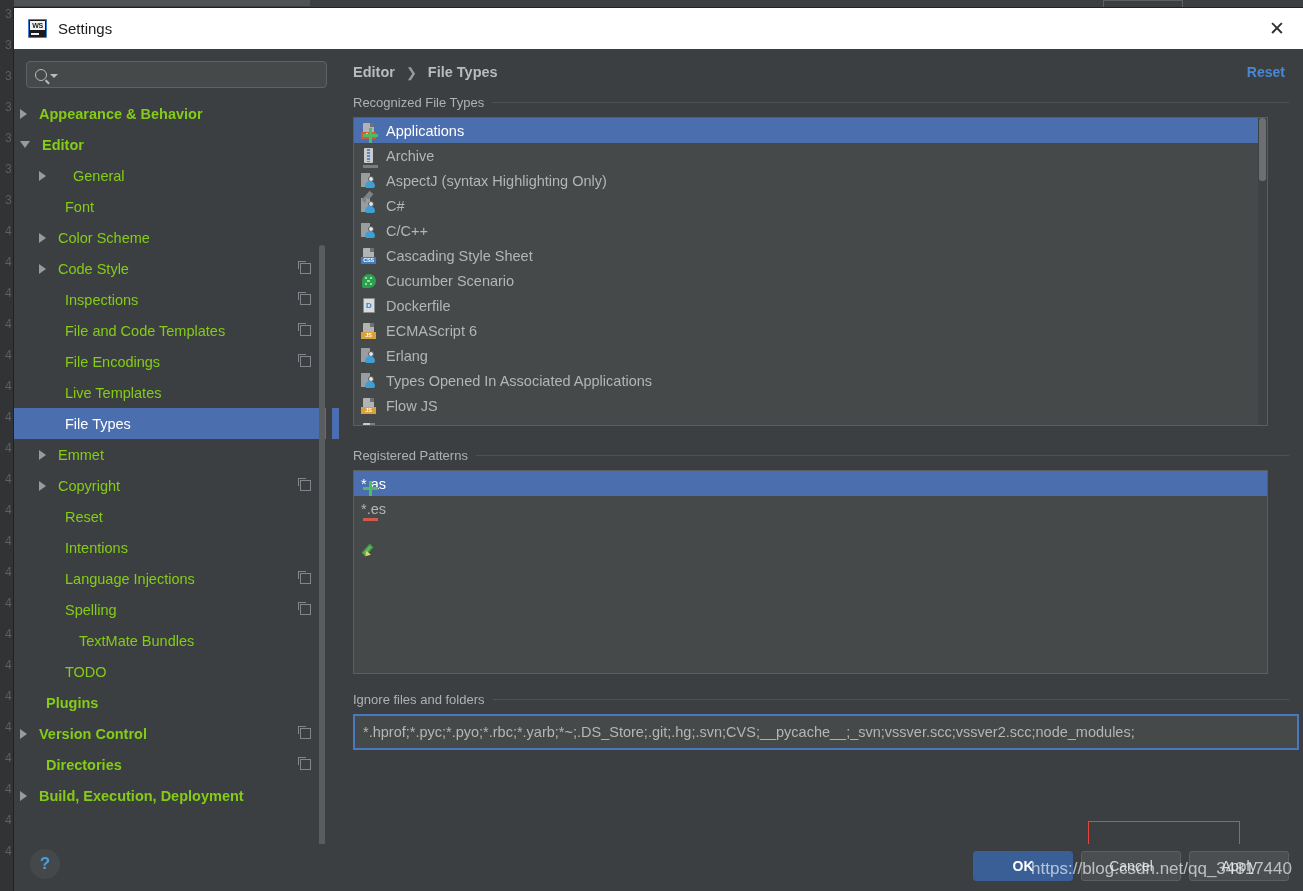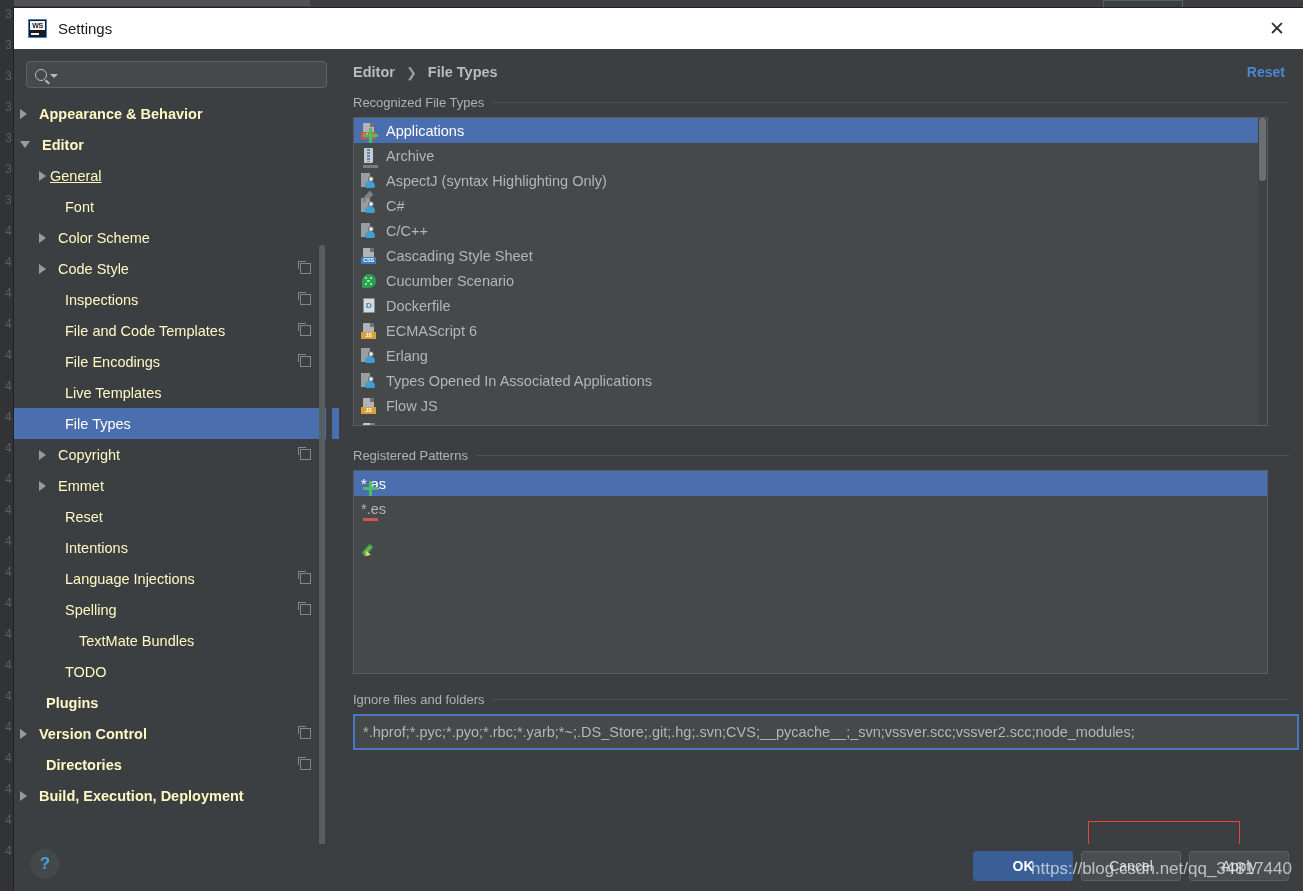--- a/index.html
+++ b/index.html
@@ -93,21 +93,21 @@
     width:5px; height:1.6px; background:#b9bcbd; transform:rotate(45deg);
   }
   .caret-dn {
     width:0; height:0; border-left:4px solid transparent; border-right:4px solid transparent;
     border-top:4px solid #b9bcbd; margin-left:3px; margin-top:3px;
   }
 
   .tree { margin-top:10px; position:relative; }
   .tree-item {
     height:31px; display:flex; align-items:center; position:relative;
-    color:#fef9c3; font-size:14.5px; cursor:pointer;
+    color:#84cc16; font-size:14.5px; cursor:pointer;
   }
   .tree-item.selected { background:#4b6eaf; color:#ffffff; }
   .tree-item .arrow {
     width:0; height:0; border-top:5px solid transparent; border-bottom:5px solid transparent;
     border-left:7px solid #9a9a9a; flex:0 0 auto;
   }
   .tree-item .arrow.open {
     border-left:5px solid transparent; border-right:5px solid transparent;
     border-top:7px solid #9a9a9a; border-bottom:0;
   }
@@ -374,21 +374,21 @@
             <div class="tree-item bold">
               <span class="arrow " style="margin-left: 6px;"></span>
               <span class="label" style="margin-left: 12px;">Appearance &amp; Behavior</span>
             </div>
             <div class="tree-item bold">
               <span class="arrow open" style="margin-left: 6px;"></span>
               <span class="label" style="margin-left: 12px;">Editor</span>
             </div>
             <div class="tree-item">
               <span class="arrow " style="margin-left: 25px;"></span>
-              <span class="label" style="margin-left: 4px; text-decoration: underline;">General</span>
+              <span class="label" style="margin-left: 27px;">General</span>
             </div>
             <div class="tree-item">
               <span class="arrow none" style="margin-left: 44px;"></span>
               <span class="label" style="margin-left: 7px;">Font</span>
             </div>
             <div class="tree-item">
               <span class="arrow " style="margin-left: 25px;"></span>
               <span class="label" style="margin-left: 12px;">Color Scheme</span>
             </div>
             <div class="tree-item">
@@ -414,26 +414,26 @@
             <div class="tree-item">
               <span class="arrow none" style="margin-left: 44px;"></span>
               <span class="label" style="margin-left: 7px;">Live Templates</span>
             </div>
             <div class="tree-item selected">
               <span class="arrow none" style="margin-left: 44px;"></span>
               <span class="label" style="margin-left: 7px;">File Types</span>
             </div>
             <div class="tree-item">
               <span class="arrow " style="margin-left: 25px;"></span>
+              <span class="label" style="margin-left: 12px;">Emmet</span>
+            </div>
+            <div class="tree-item">
+              <span class="arrow " style="margin-left: 25px;"></span>
               <span class="label" style="margin-left: 12px;">Copyright</span>
               <span class="copy-icon"></span>
-            </div>
-            <div class="tree-item">
-              <span class="arrow " style="margin-left: 25px;"></span>
-              <span class="label" style="margin-left: 12px;">Emmet</span>
             </div>
             <div class="tree-item">
               <span class="arrow none" style="margin-left: 44px;"></span>
               <span class="label" style="margin-left: 7px;">Reset</span>
             </div>
             <div class="tree-item">
               <span class="arrow none" style="margin-left: 44px;"></span>
               <span class="label" style="margin-left: 7px;">Intentions</span>
             </div>
             <div class="tree-item">

